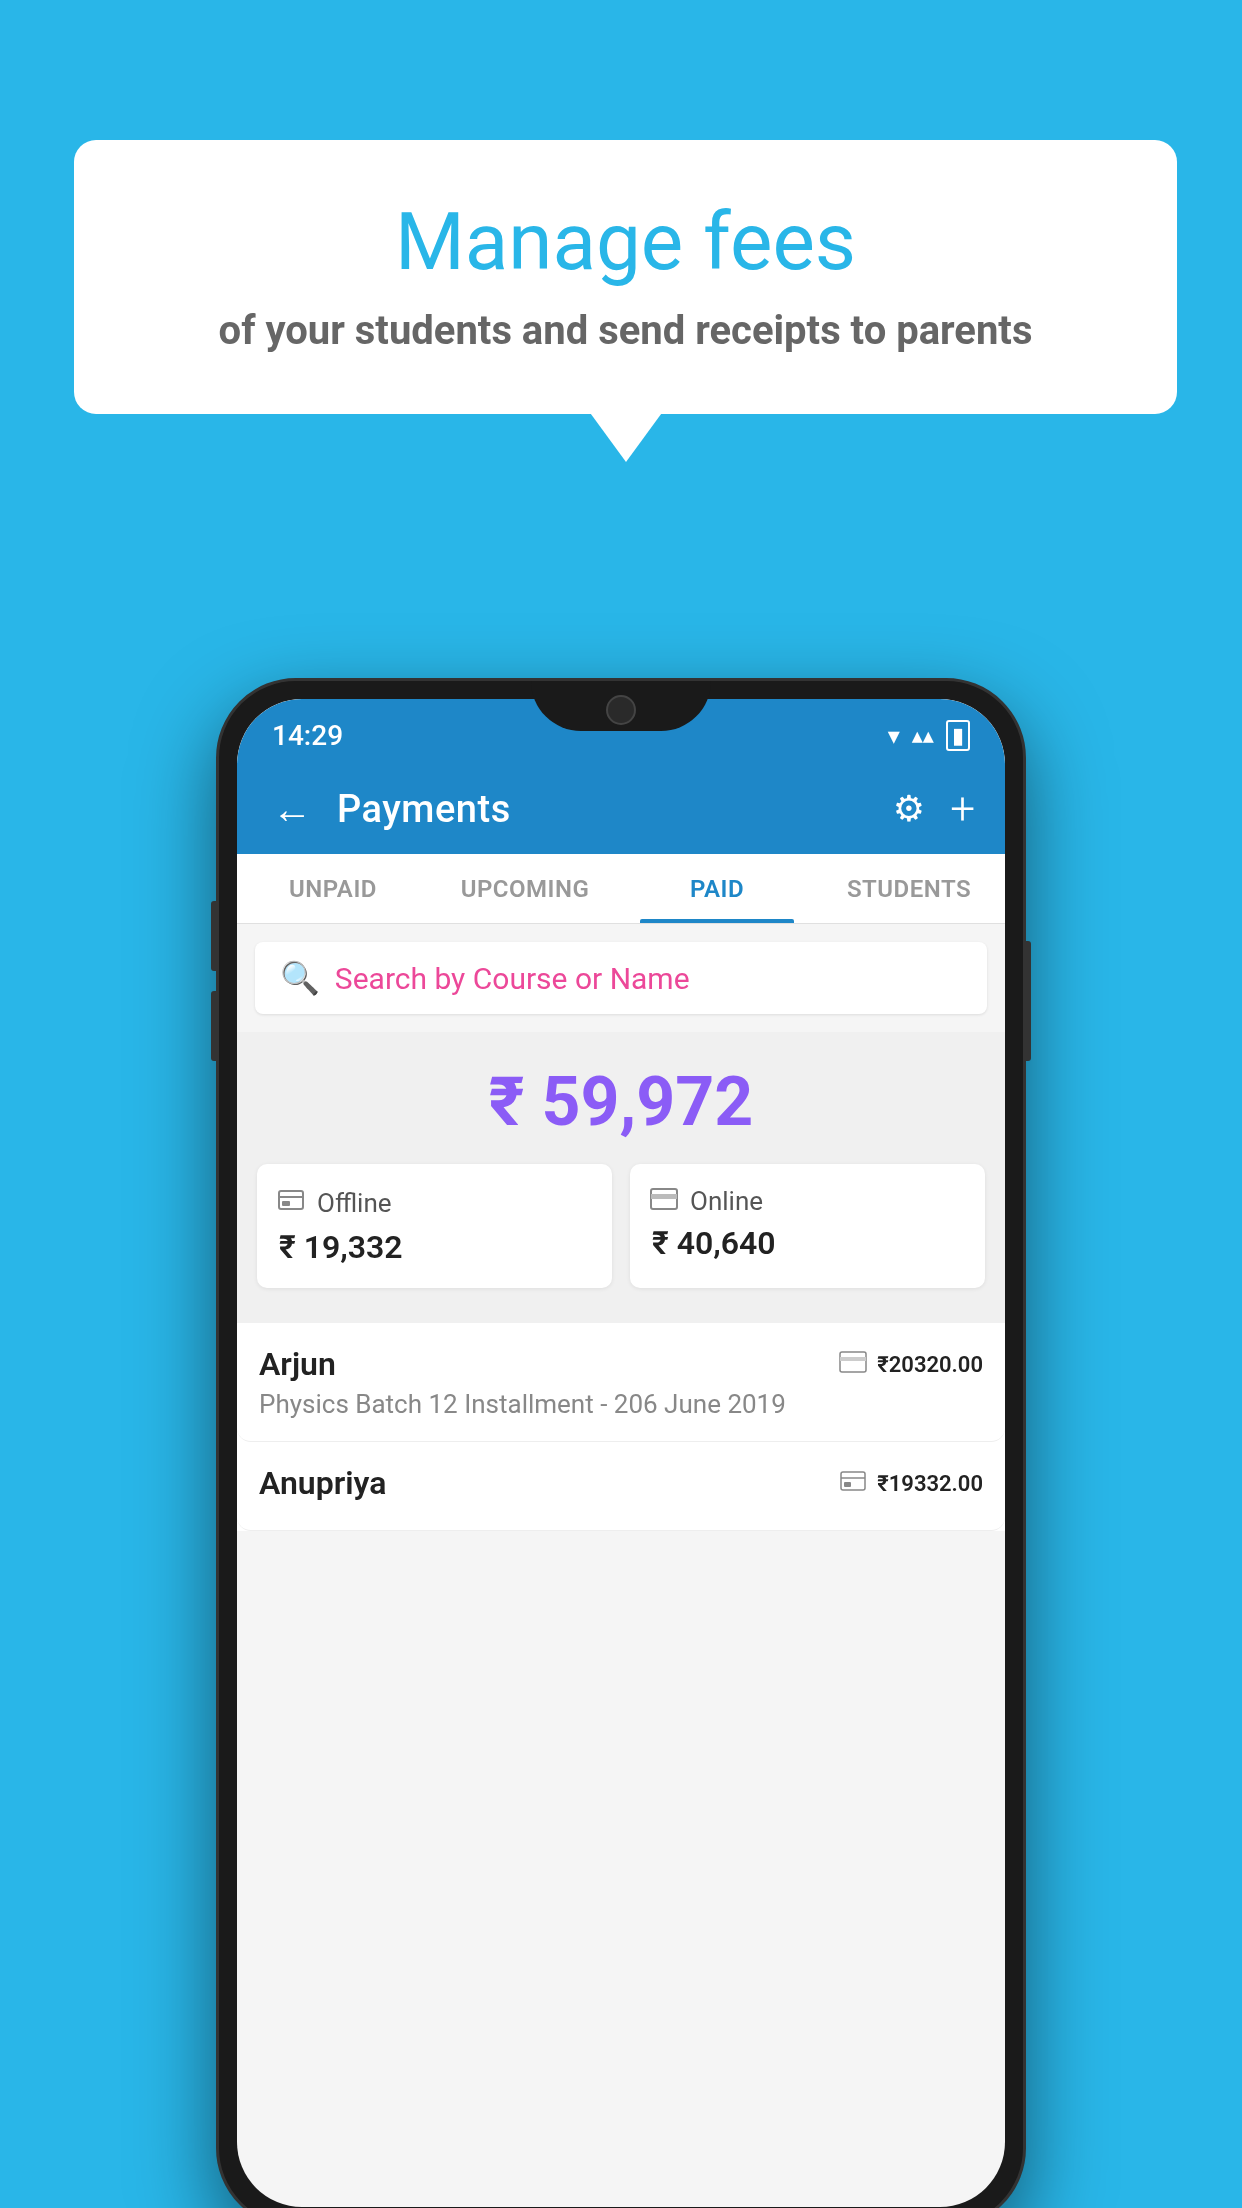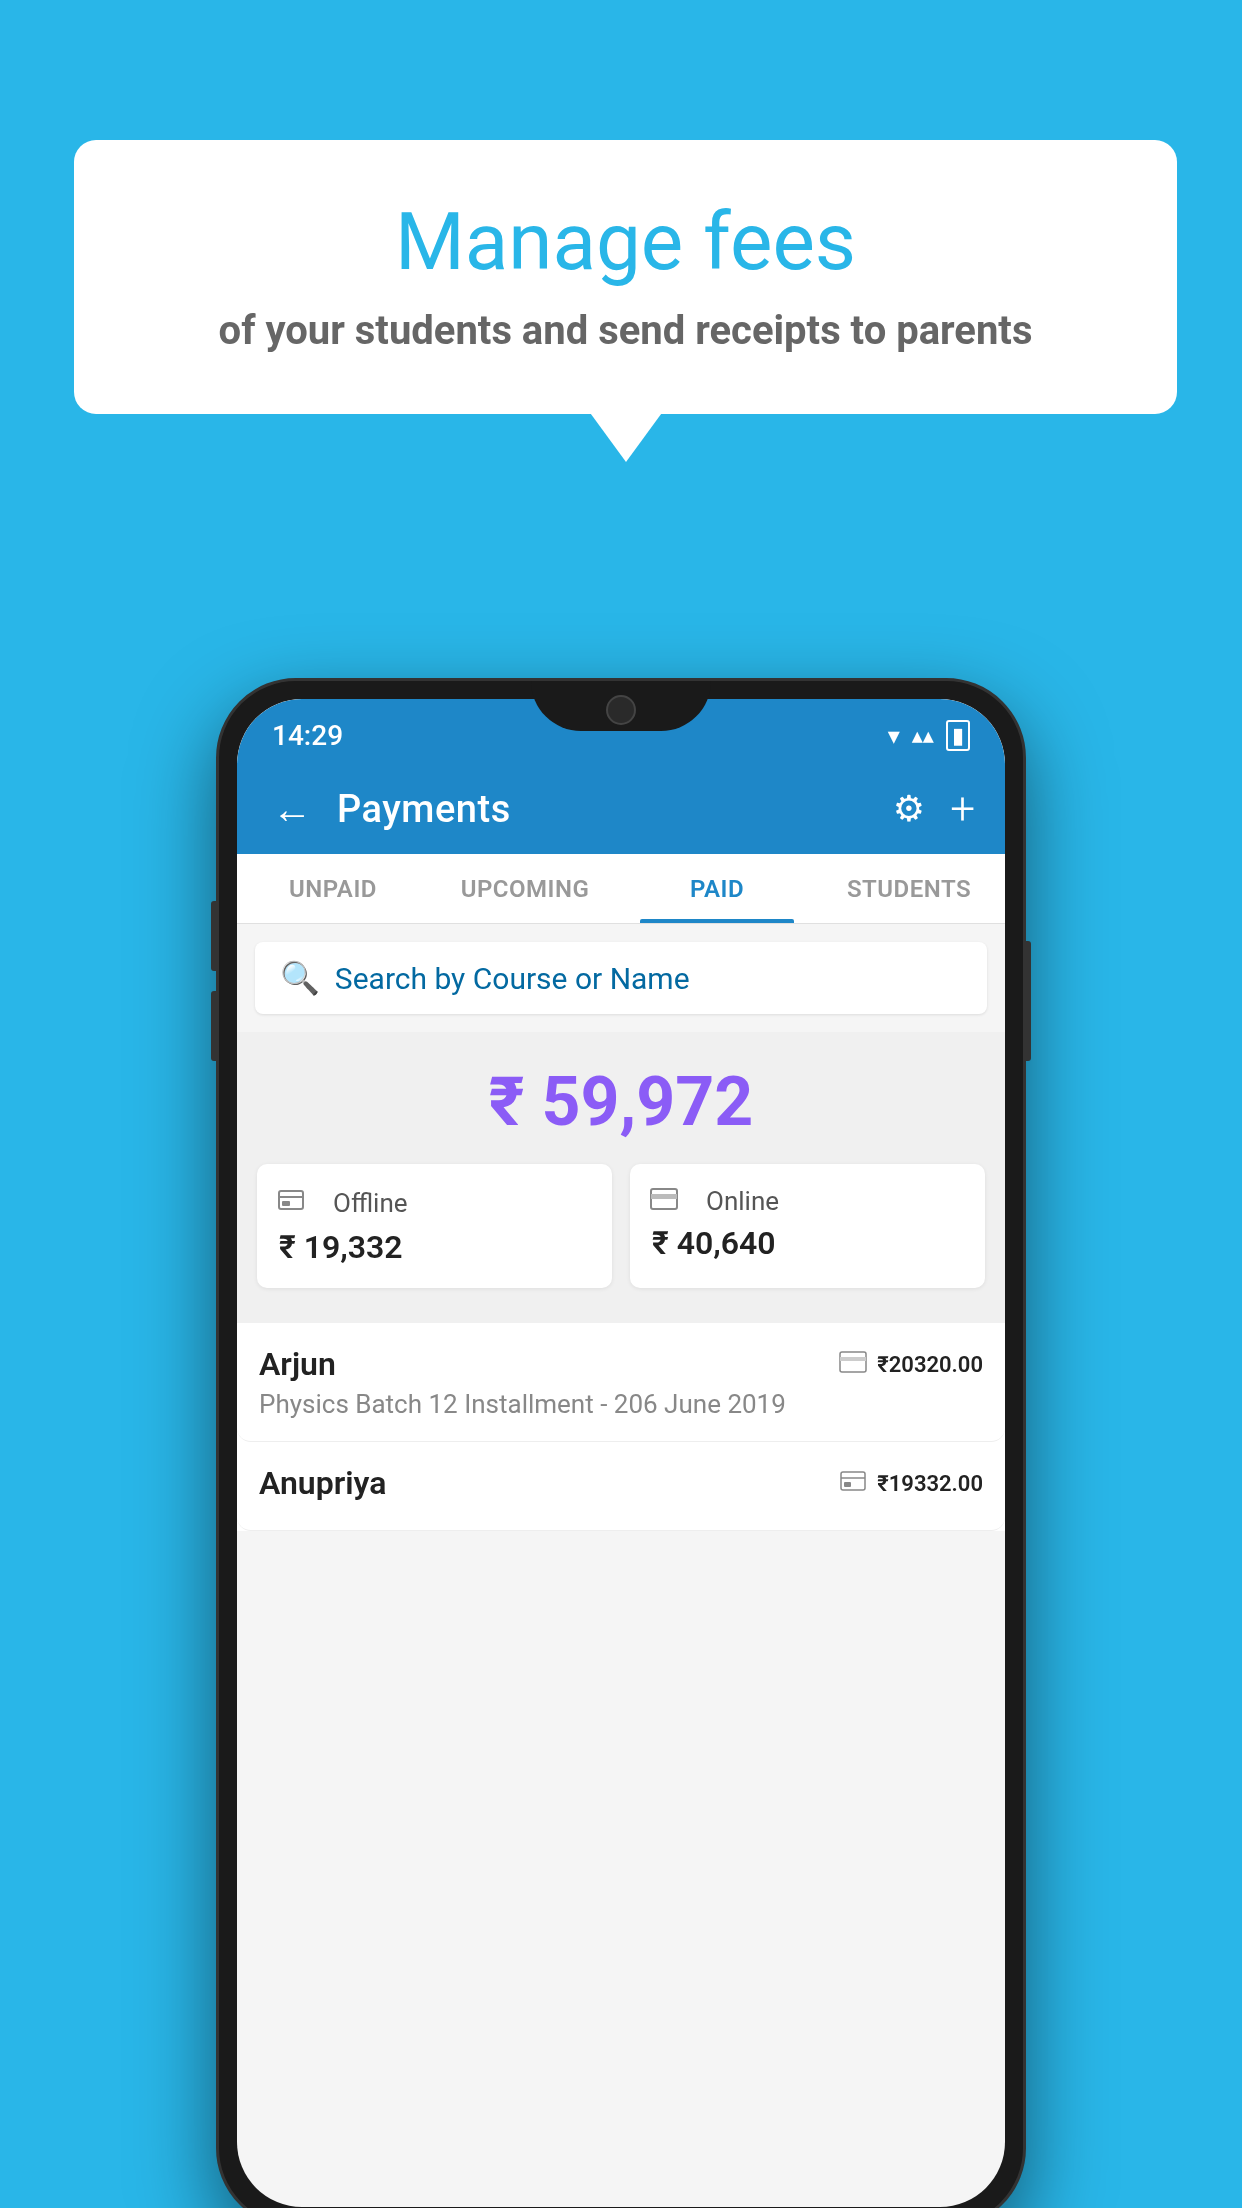--- a/index.html
+++ b/index.html
@@ -219,21 +219,21 @@
       gap: 15px;
       box-shadow: 0 1px 3px rgba(0,0,0,0.1);
     }
 
     .search-icon-el {
       color: #999;
       font-size: 32px;
     }
 
     .search-placeholder {
-      color: #0369a1;
+      color: #ec4899;
       font-size: 30px;
     }
 
     
     .payment-received-section {
       background: #f0f0f0;
       padding: 30px 20px 35px;
       text-align: center;
       margin-top: 4px;
     }
@@ -265,21 +265,21 @@
       display: flex;
       flex-direction: column;
       align-items: flex-start;
       gap: 8px;
       box-shadow: 0 1px 4px rgba(0,0,0,0.08);
     }
 
     .payment-card-header {
       display: flex;
       align-items: center;
-      gap: 28px;
+      gap: 12px;
     }
 
     .card-icon {
       color: #888;
       font-size: 26px;
     }
 
     .card-type {
       font-size: 26px;
       color: #555;

